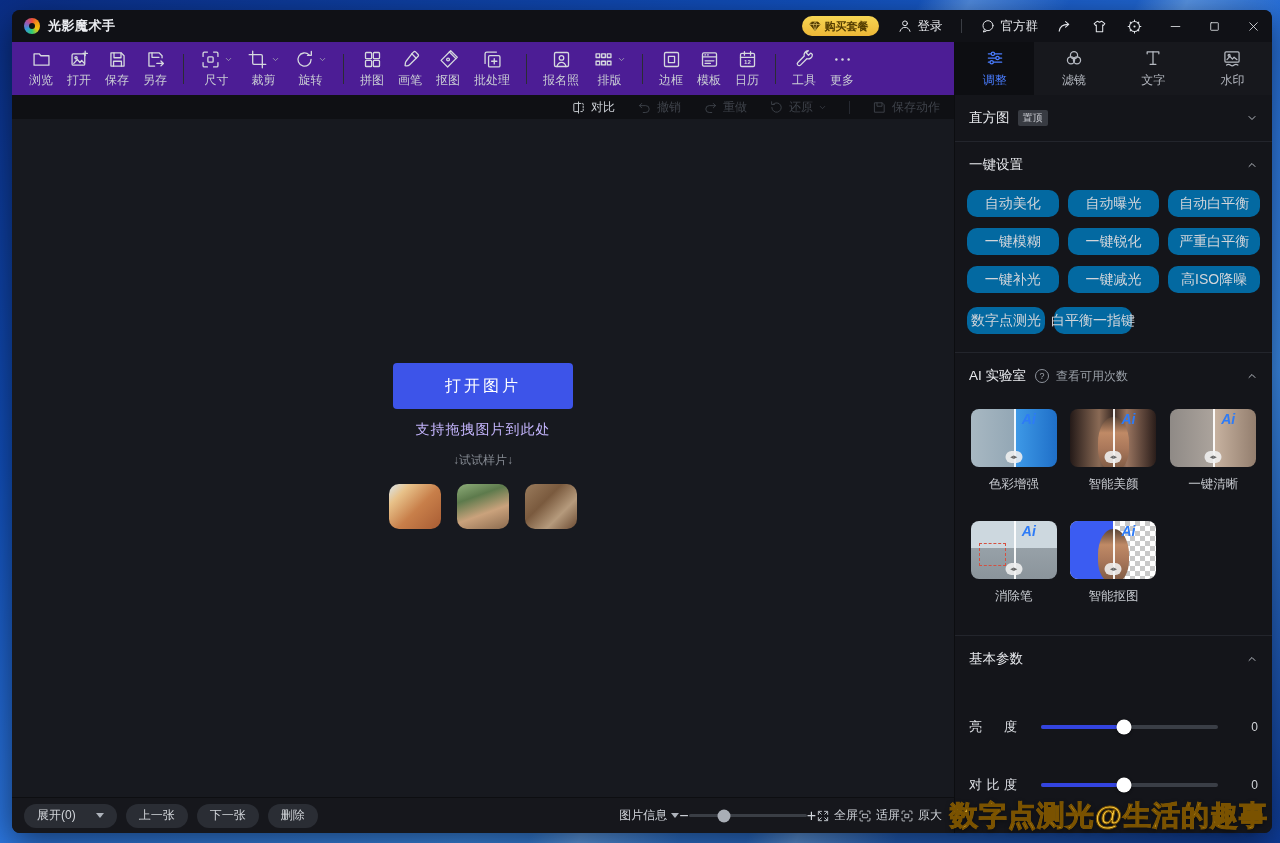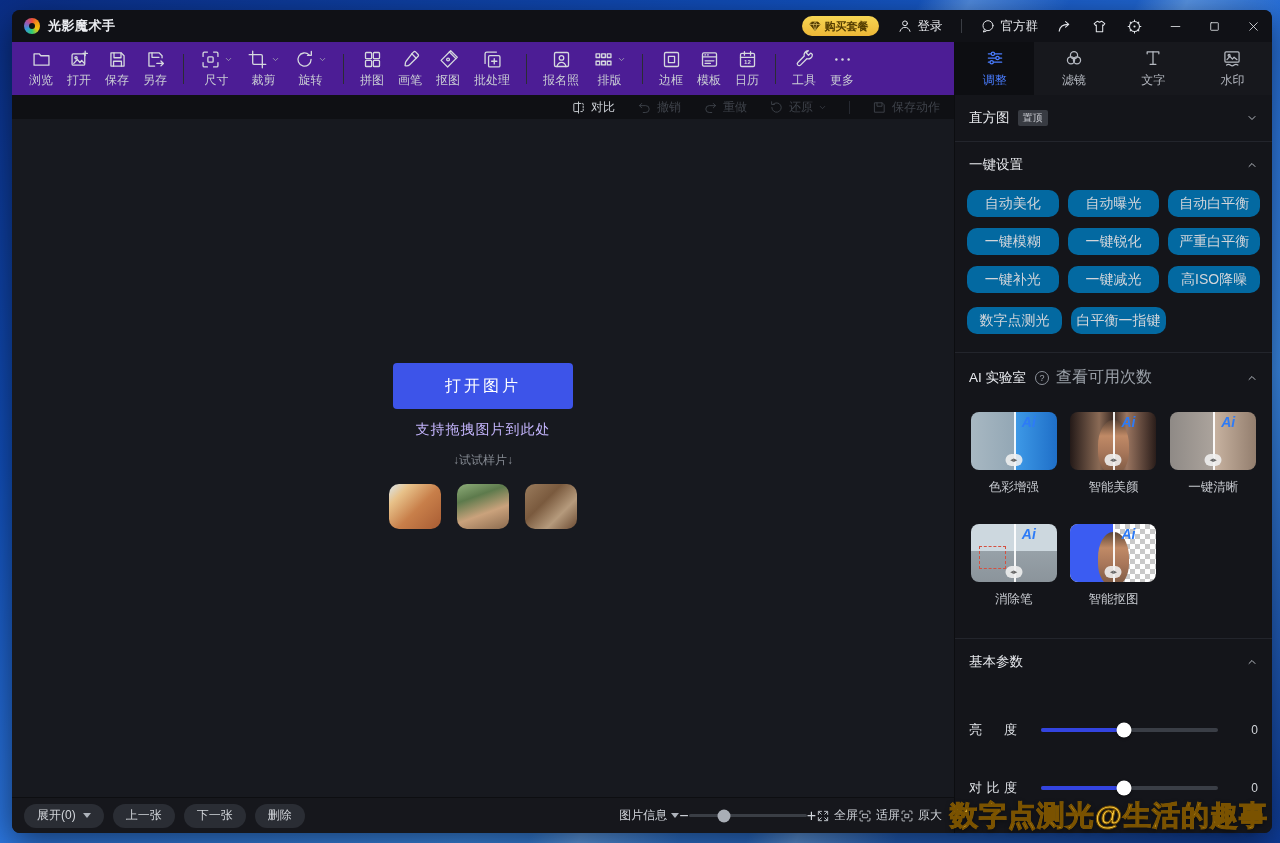--- a/index.html
+++ b/index.html
@@ -77,21 +77,21 @@
   .samples-hint { margin-top:13px; font-size:12px; color:#868b93; }
   .samples { margin-top:15px; display:flex; gap:16px; }
   .sample { width:52px; height:45px; border-radius:10px; cursor:pointer; }
   .s1 { background:linear-gradient(135deg,#d9e6ee 0%,#e8c28a 22%,#c87f4a 55%,#a85c33 100%); }
   .s2 { background:linear-gradient(160deg,#8fae7a 0%,#5d7a4c 30%,#caa27c 62%,#8a6a4e 100%); }
   .s3 { background:linear-gradient(135deg,#9a7b5c 0%,#7a5a3e 38%,#b59a7c 68%,#6a4a32 100%); }
 
   .bottombar { flex:0 0 36px; background:#16171c; border-top:1px solid #0d0e11; display:flex; align-items:center;
     padding:0 12px; gap:9px; }
   .bb-btn { height:24px; background:#2a2d34; border-radius:12px; color:#d3d6db; font-size:12px;
-    display:flex; align-items:center; padding:0 13px; cursor:pointer; gap:7px; }
+    display:flex; align-items:center; padding:0 13px; cursor:pointer; gap:20px; }
   .caret { width:0; height:0; border-left:4px solid transparent; border-right:4px solid transparent; border-top:5px solid #aeb3bb; }
   .bb-right { margin-left:auto; display:flex; align-items:center; color:#cfd3d9; font-size:12px; }
   .info-drop { display:flex; align-items:center; gap:4px; cursor:pointer; }
   .z-minus,.z-plus { font-size:16px; color:#d2d6dc; cursor:pointer; line-height:1; }
   .z-track { width:118px; height:3px; background:#3a3e45; border-radius:2px; position:relative; cursor:pointer; }
   .z-handle { position:absolute; left:30%; top:50%; transform:translate(-50%,-50%); width:13px; height:13px;
     border-radius:50%; background:#a9aeb6; }
   .vb { display:flex; align-items:center; gap:4px; cursor:pointer; }
   .vb svg { width:14px; height:14px; }
 
@@ -99,25 +99,25 @@
   .panel { flex:0 0 318px; background:#14151a; border-left:1px solid #0c0d10; display:flex; flex-direction:column; overflow:hidden; }
   .sec-head { display:flex; align-items:center; padding:14px 14px; font-size:13.5px; color:#e8eaee; }
   .badge { margin-left:8px; font-size:10px; color:#caccd2; background:#383b42; padding:1px 5px; border-radius:2px; }
   .chev { margin-left:auto; color:#b5b9c0; cursor:pointer; }
   .chev svg { width:12px; height:12px; stroke-width:2; }
   .divider { height:1px; background:#23252c; }
   .btn-grid { display:grid; grid-template-columns:repeat(3,1fr); gap:11px 9px; padding:2px 12px 0; }
   .p-btn { height:27px; background:#0369a1; border-radius:10px; color:#d2d5da; font-size:14px;
     display:flex; align-items:center; justify-content:center; cursor:pointer; white-space:nowrap; }
   .btn-row { display:flex; gap:9px; padding:14px 12px 18px; }
-  .btn-row .p-btn { width:95px; }
+  .btn-row .p-btn { width:78px; }
 
   .help { width:14px; height:14px; border:1px solid #8d929b; border-radius:50%; color:#9da2aa; font-size:9px;
     display:flex; align-items:center; justify-content:center; margin-left:9px; flex:0 0 14px; }
-  .ai-link { font-size:16px; color:#9aa0a8; margin-left:7px; cursor:pointer; }
+  .ai-link { font-size:12px; color:#9aa0a8; margin-left:7px; cursor:pointer; }
 
   .cards { display:grid; grid-template-columns:repeat(3,1fr); gap:28px 10px; padding:10px 14px 30px; }
   .card { display:flex; flex-direction:column; align-items:center; cursor:pointer; }
   .thumb { width:86px; height:58px; border-radius:8px; position:relative; overflow:hidden; }
   .thumb::before { content:""; position:absolute; left:50%; top:0; width:2px; height:100%; background:rgba(255,255,255,.92); z-index:3; }
   .ai-badge { position:absolute; top:2px; right:21px; font-size:14px; font-weight:800; font-style:italic; color:#2d7bf7; z-index:4; }
   .cmp { position:absolute; bottom:4px; left:50%; transform:translateX(-50%); min-width:17px; height:12px; padding:0 2px;
     border-radius:7px; background:rgba(240,240,240,.88); color:#666; font-size:7px; display:flex; align-items:center;
     justify-content:center; z-index:4; }
   .t1 { background:linear-gradient(90deg,#a8b8c2 0%,#93a7b5 50%,#3f9be8 50%,#1f6fc8 100%); }

